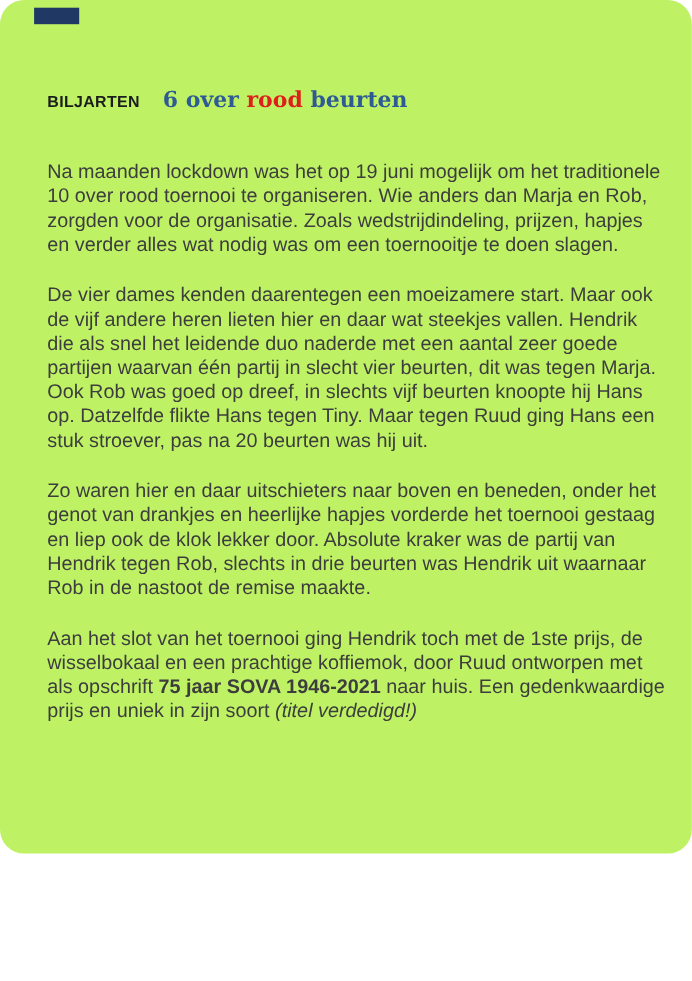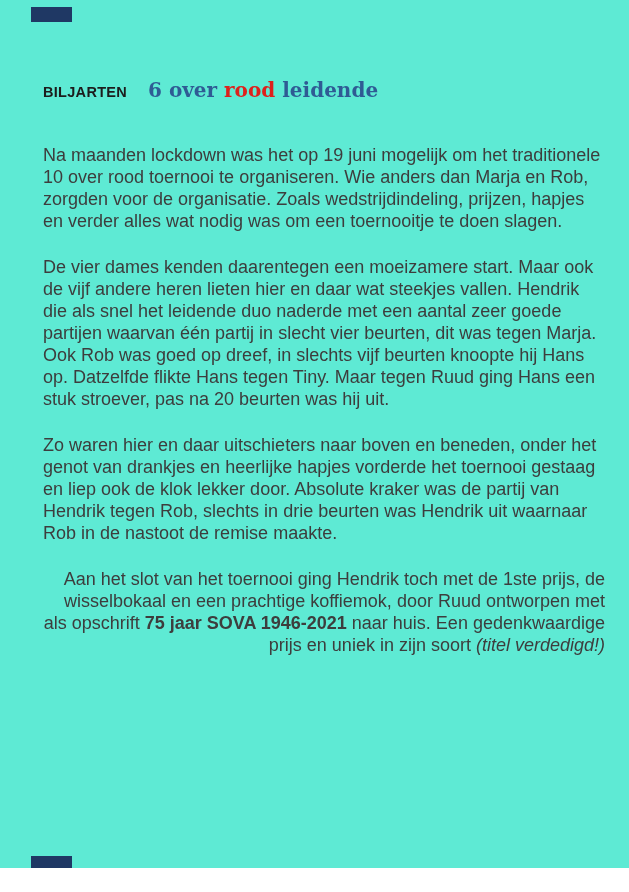--- a/index.html
+++ b/index.html
@@ -9,24 +9,25 @@
     --body-text: #3d3d3d;
     --section-label-color: #1c1c1c;
   }
   * { margin: 0; padding: 0; box-sizing: border-box; }
   html, body { background: #ffffff; }
   body { width: 629px; height: 892px; overflow: hidden; }
 
   .page {
     position: relative;
     width: 629px;
-    height: 868px;
-    background: #5eead4;
+    height: 776px;
+    background: #bef264;
     overflow: hidden;
     font-family: "Liberation Sans", sans-serif;
+    border-radius: 22px;
   }
 
   .corner-bar {
     position: absolute;
     left: 31px;
     width: 41px;
     height: 15px;
     background: var(--corner-bar-navy);
   }
   .corner-bar.top    { top: 7px; }
@@ -63,38 +64,38 @@
     color: var(--title-blue);
   }
   .article-title .red { color: var(--title-red); }
 
   .article-body p {
     font-size: 18px;
     line-height: 22px;
     color: var(--body-text);
     margin: 0 0 24px 0;
   }
-  .article-body p:last-child { margin-bottom: 0; text-align: right; }
+  .article-body p:last-child { margin-bottom: 0; }
 
   .bold-inline   { font-weight: bold; }
   .italic-inline { font-style: italic; }
 </style>
 </head>
 <body>
 
 <div class="page">
 
   <div class="corner-bar top"></div>
 
   <div class="content">
 
     <div class="article-header">
       <span class="section-label">BILJARTEN</span>
       <span class="article-title">
-        <span>6 over </span><span class="red">rood</span><span> leidende</span>
+        <span>6 over </span><span class="red">rood</span><span> beurten</span>
       </span>
     </div>
 
     <div class="article-body">
       <p>Na maanden lockdown was het op 19 juni mogelijk om het traditionele 10 over rood toernooi te organiseren. Wie anders dan Marja en Rob, zorgden voor de organisatie. Zoals wedstrijdindeling, prijzen, hapjes en verder alles wat nodig was om een toernooitje te doen slagen.</p>
       <p>De vier dames kenden daarentegen een moeizamere start. Maar ook de vijf andere heren lieten hier en daar wat steekjes vallen. Hendrik die als snel het leidende duo naderde met een aantal zeer goede partijen waarvan één partij in slecht vier beurten, dit was tegen Marja. Ook Rob was goed op dreef, in slechts vijf beurten knoopte hij Hans op. Datzelfde flikte Hans tegen Tiny. Maar tegen Ruud ging Hans een stuk stroever, pas na 20 beurten was hij uit.</p>
       <p>Zo waren hier en daar uitschieters naar boven en beneden, onder het genot van drankjes en heerlijke hapjes vorderde het toernooi gestaag en liep ook de klok lekker door. Absolute kraker was de partij van Hendrik tegen Rob, slechts in drie beurten was Hendrik uit waarnaar Rob in de nastoot de remise maakte.</p>
       <p><span>Aan het slot van het toernooi ging Hendrik toch met de 1ste prijs, de wisselbokaal en een prachtige koffiemok, door Ruud ontworpen met als opschrift </span><span class="bold-inline">75 jaar SOVA 1946-2021</span><span> naar huis. Een gedenkwaardige prijs en uniek in zijn soort </span><span class="italic-inline">(titel verdedigd!)</span></p>
     </div>
 

